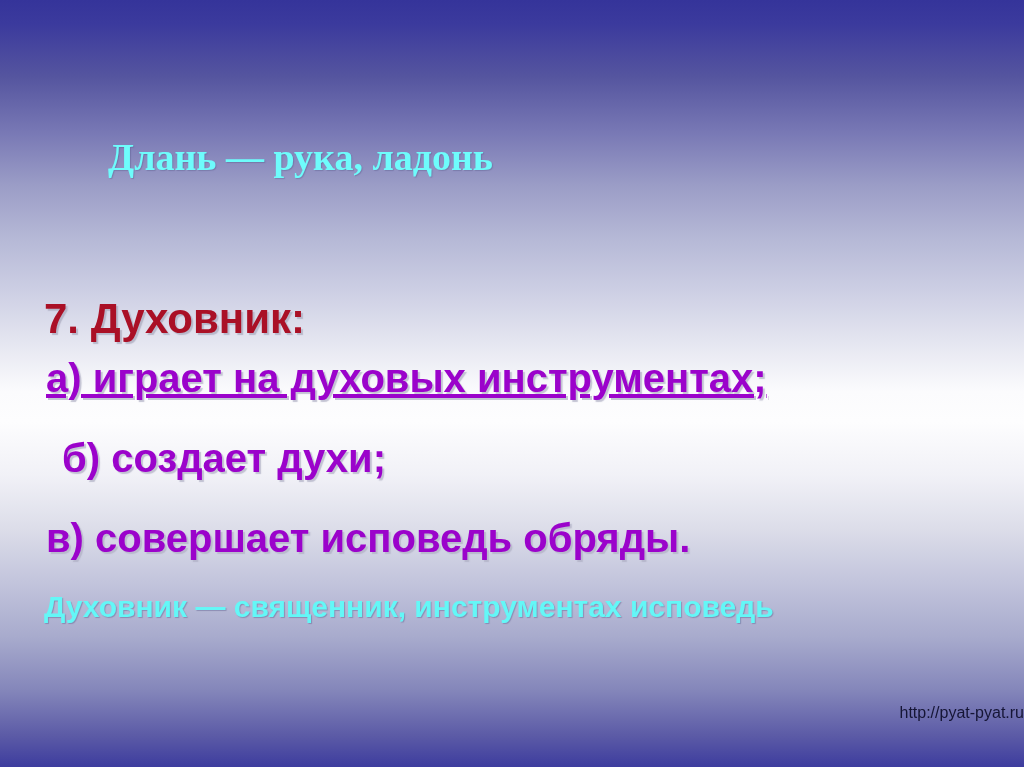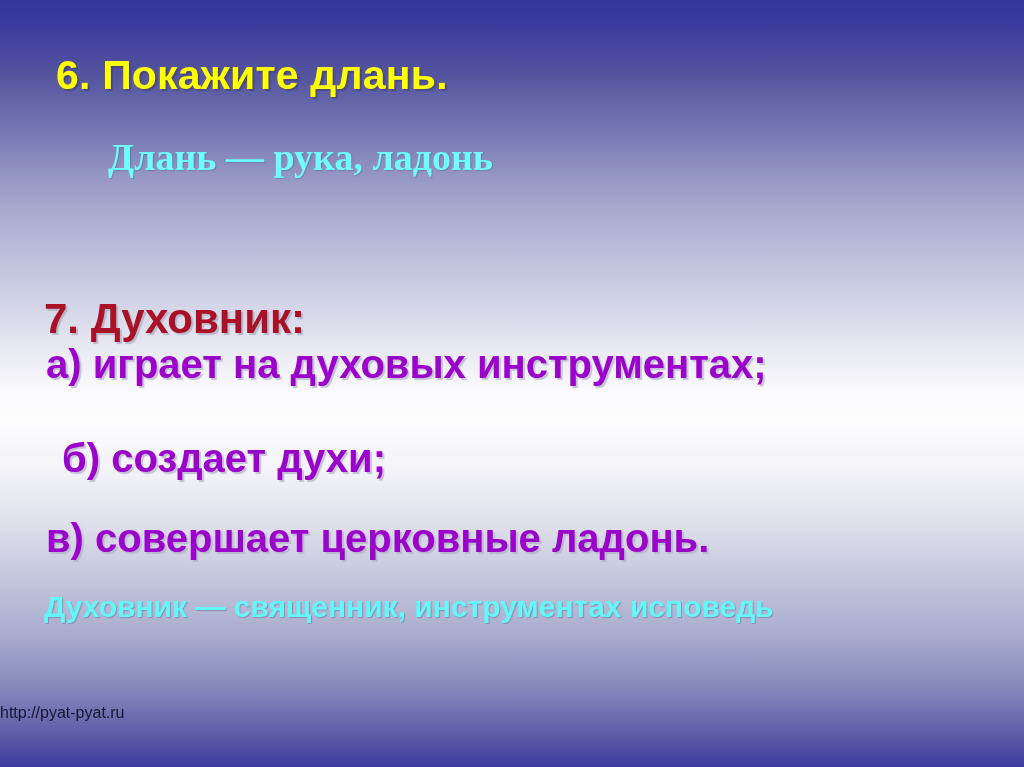--- a/index.html
+++ b/index.html
@@ -79,60 +79,59 @@
     margin-top: 26px;
   }
 
   
   .l-option-purple {
     left: 46px;
     font-size: 40px;
     color: #9b03cb;
     text-shadow: 2px 2px 1px rgba(175, 175, 195, 0.72);
   }
-  .l-opt-a { top: 344px; }
+  .l-opt-a { top: 358px; text-decoration: underline; }
   .l-opt-b { top: 438px; margin-left: 16px; }
   .l-opt-c { top: 518px; }
 
   
   .l-answer-cyan {
     left: 44px;
     top: 592px;
     font-size: 30px;
     color: #64f7f7;
     text-shadow: 1px 1px 1px rgba(90, 90, 140, 0.45);
   }
 
   
   .l-footer-url {
     left: 0;
     right: 0;
     top: 705px;
     width: 100%;
-    text-align: left;
+    text-align: right;
     font-size: 16px;
     font-weight: normal;
     color: #151535;
     white-space: nowrap;
   }
 </style>
 </head>
 <body>
 
 <div class="slide">
 
-  <div class="line l-heading-yellow">6. Покажите   длань.</div>
 
   <div class="line l-def-cyan-1">Длань  —  рука,  ладонь</div>
 
   <div class="line l-question-red">7.  Духовник:</div>
 
   <div class="line l-option-purple l-opt-a">а) играет на духовых инструментах;</div>
 
   <div class="line l-option-purple l-opt-b">б) создает духи;</div>
 
-  <div class="line l-option-purple l-opt-c">в) совершает церковные ладонь.</div>
+  <div class="line l-option-purple l-opt-c">в) совершает исповедь обряды.</div>
 
   <div class="line l-answer-cyan">Духовник —  священник, инструментах исповедь</div>
 
   <div class="line l-footer-url">http://pyat-pyat.ru</div>
 
 </div>
 
 </body></html>

